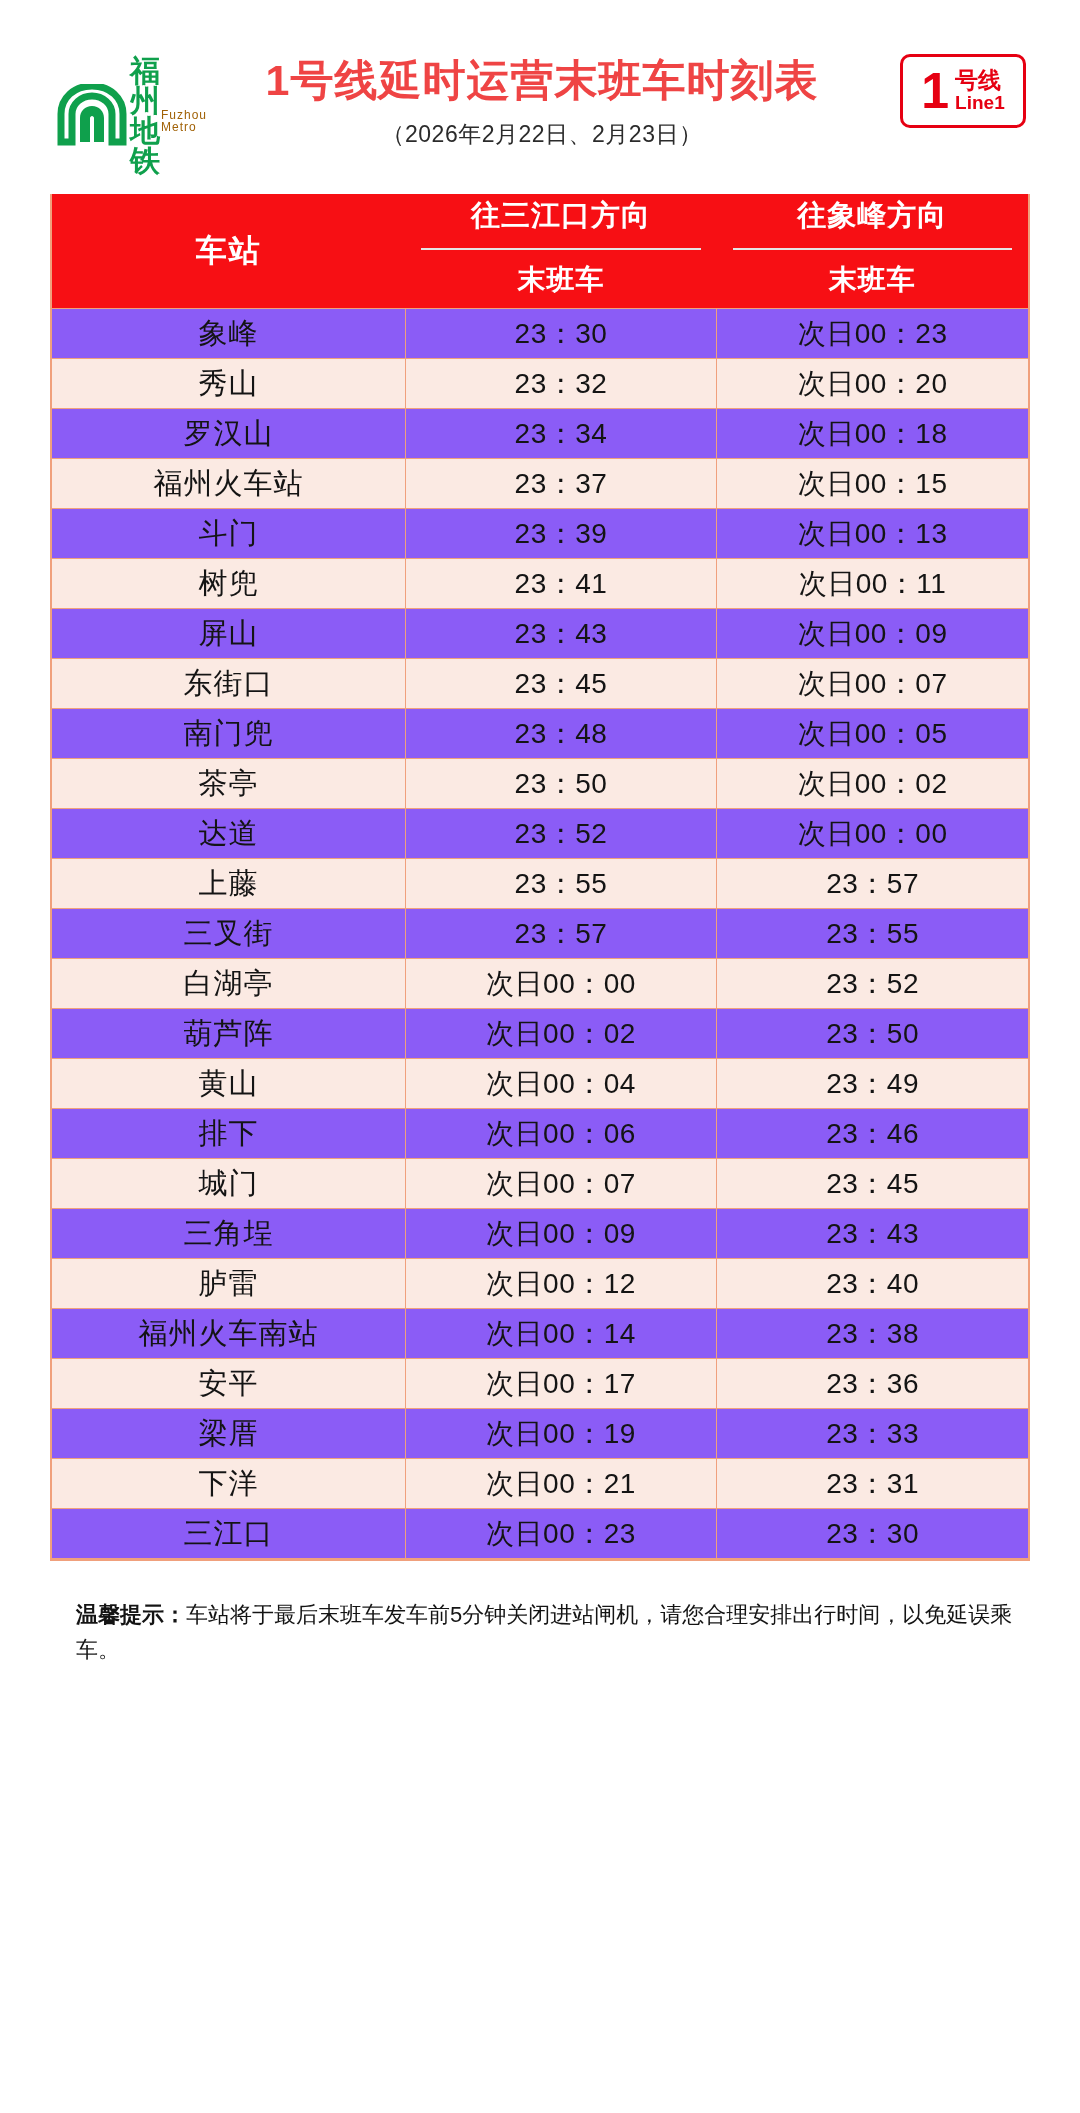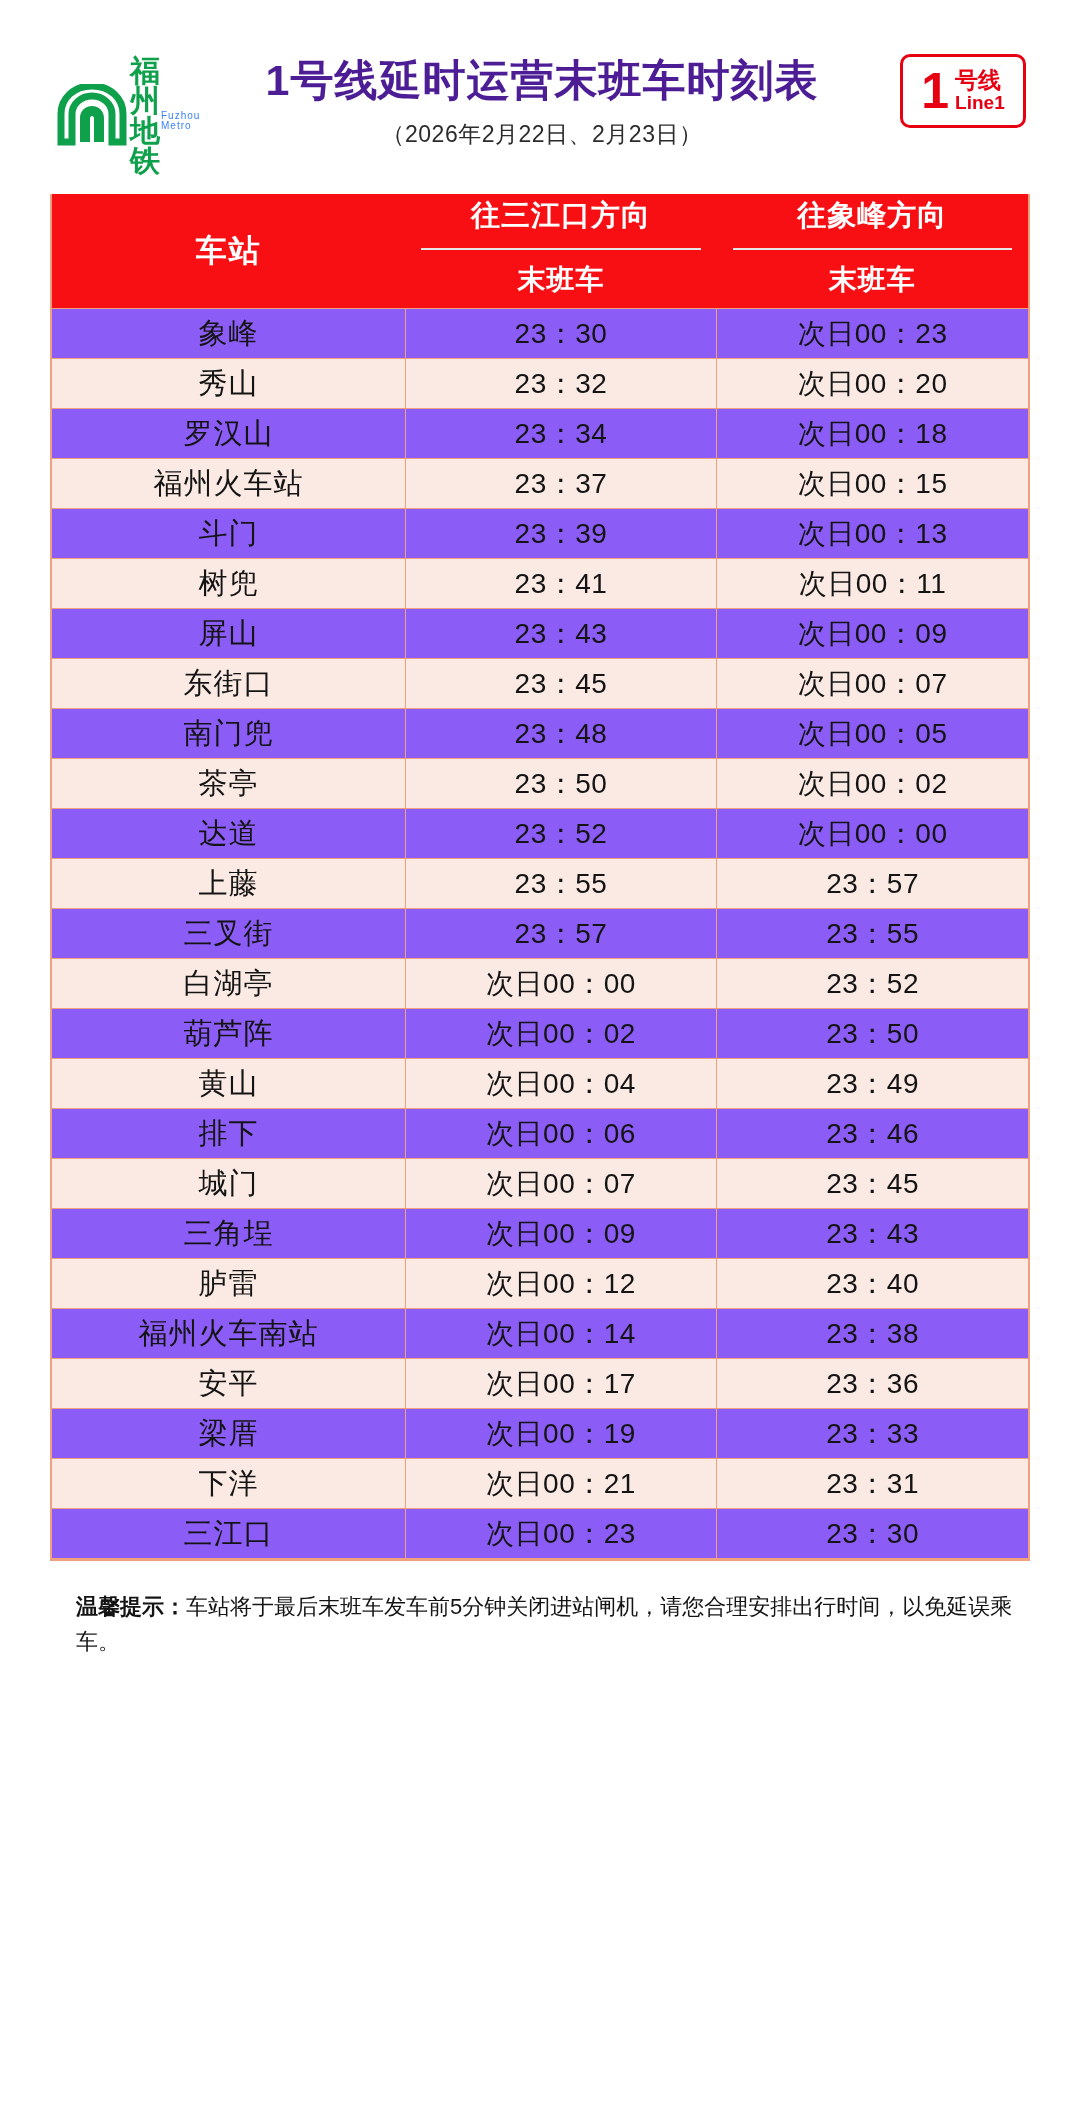--- a/index.html
+++ b/index.html
@@ -45,37 +45,37 @@
   }
   .logo-cn {
     font-size: 30px;
     font-weight: bold;
     color: #0fa04c;
     letter-spacing: 1px;
     margin-top: 2px;
     line-height: 1;
   }
   .logo-en {
-    font-size: 10px;
-    color: #3b82f6;
+    font-size: 12px;
+    color: #a16207;
     letter-spacing: 1px;
     margin-top: 12px;
     line-height: 1;
   }
 
   .title-block {
     flex: 1 1 auto;
     text-align: center;
     padding-top: 8px;
     padding-right: 10px;
   }
   .main-title {
     font-size: 43px;
     font-weight: bold;
-    color: #4c1d95;
+    color: #ef4444;
     letter-spacing: 1px;
     line-height: 1.15;
     white-space: nowrap;
   }
   .sub-title {
     font-size: 23px;
     color: #2b2b2b;
     margin-top: 14px;
     letter-spacing: 0.5px;
     white-space: nowrap;
@@ -190,21 +190,21 @@
     letter-spacing: 1px;
   }
   .time-cell {
     font-size: 28px;
     color: #141414;
     letter-spacing: 0.5px;
   }
 
   
   .note {
-    margin: 28px 60px 0 76px;
+    margin: 36px 60px 0 76px;
     font-size: 22px;
     line-height: 1.6;
     color: #141414;
     text-align: left;
   }
   .note b {
     font-weight: bold;
   }
 </style>
 </head>

